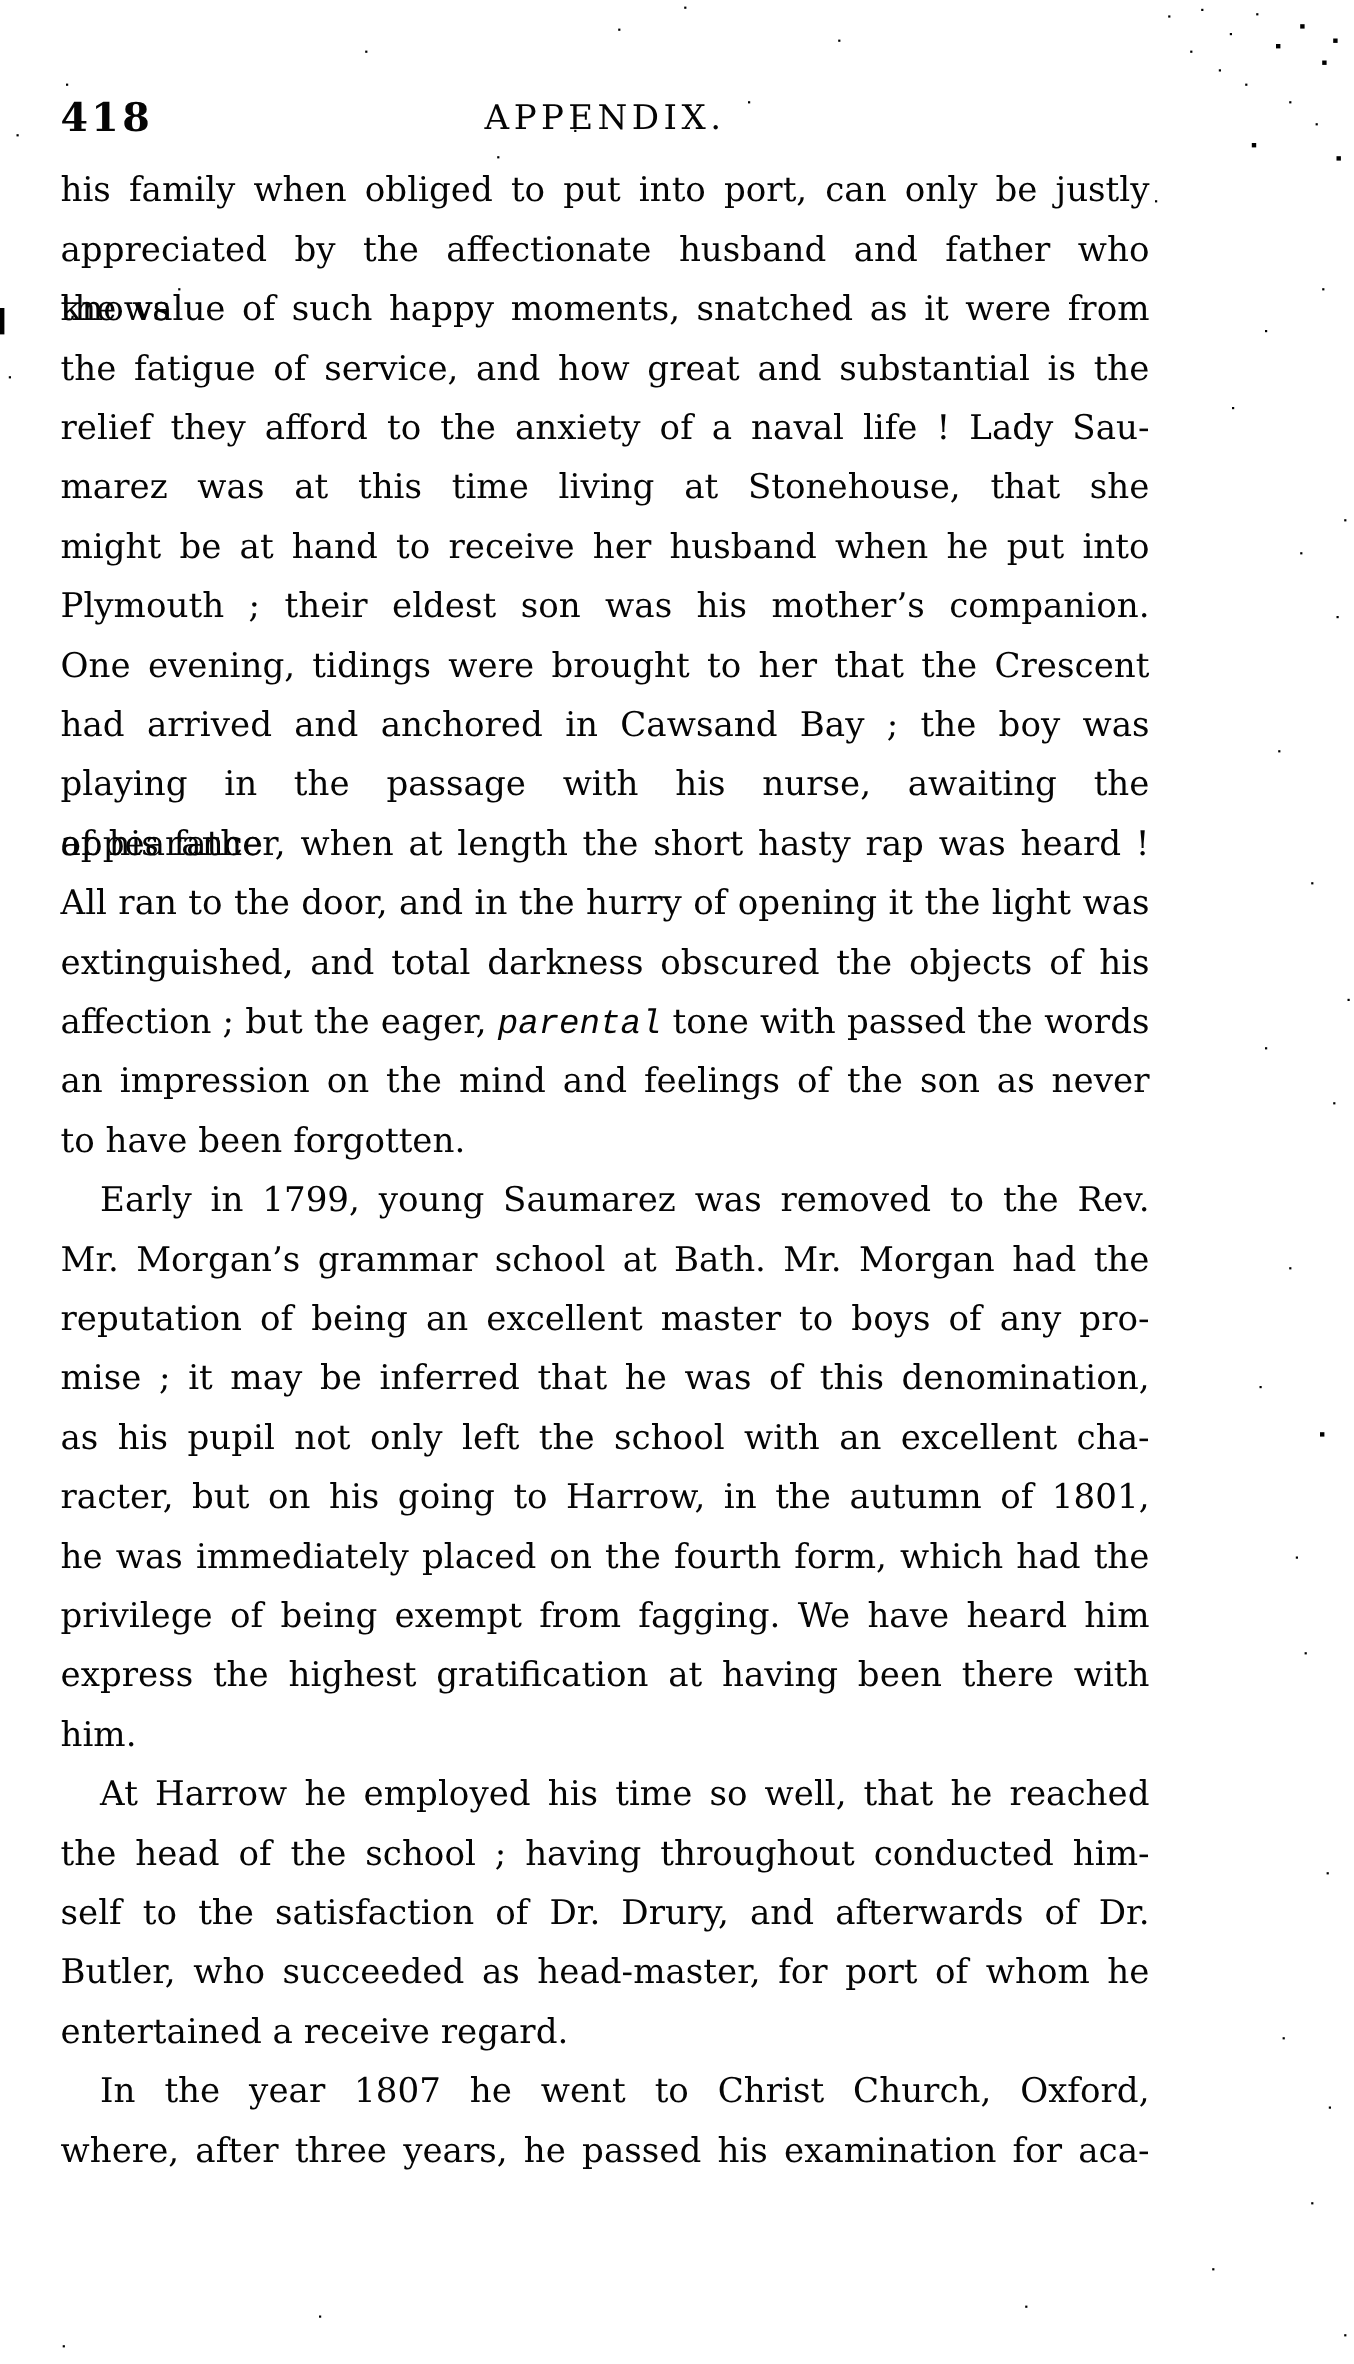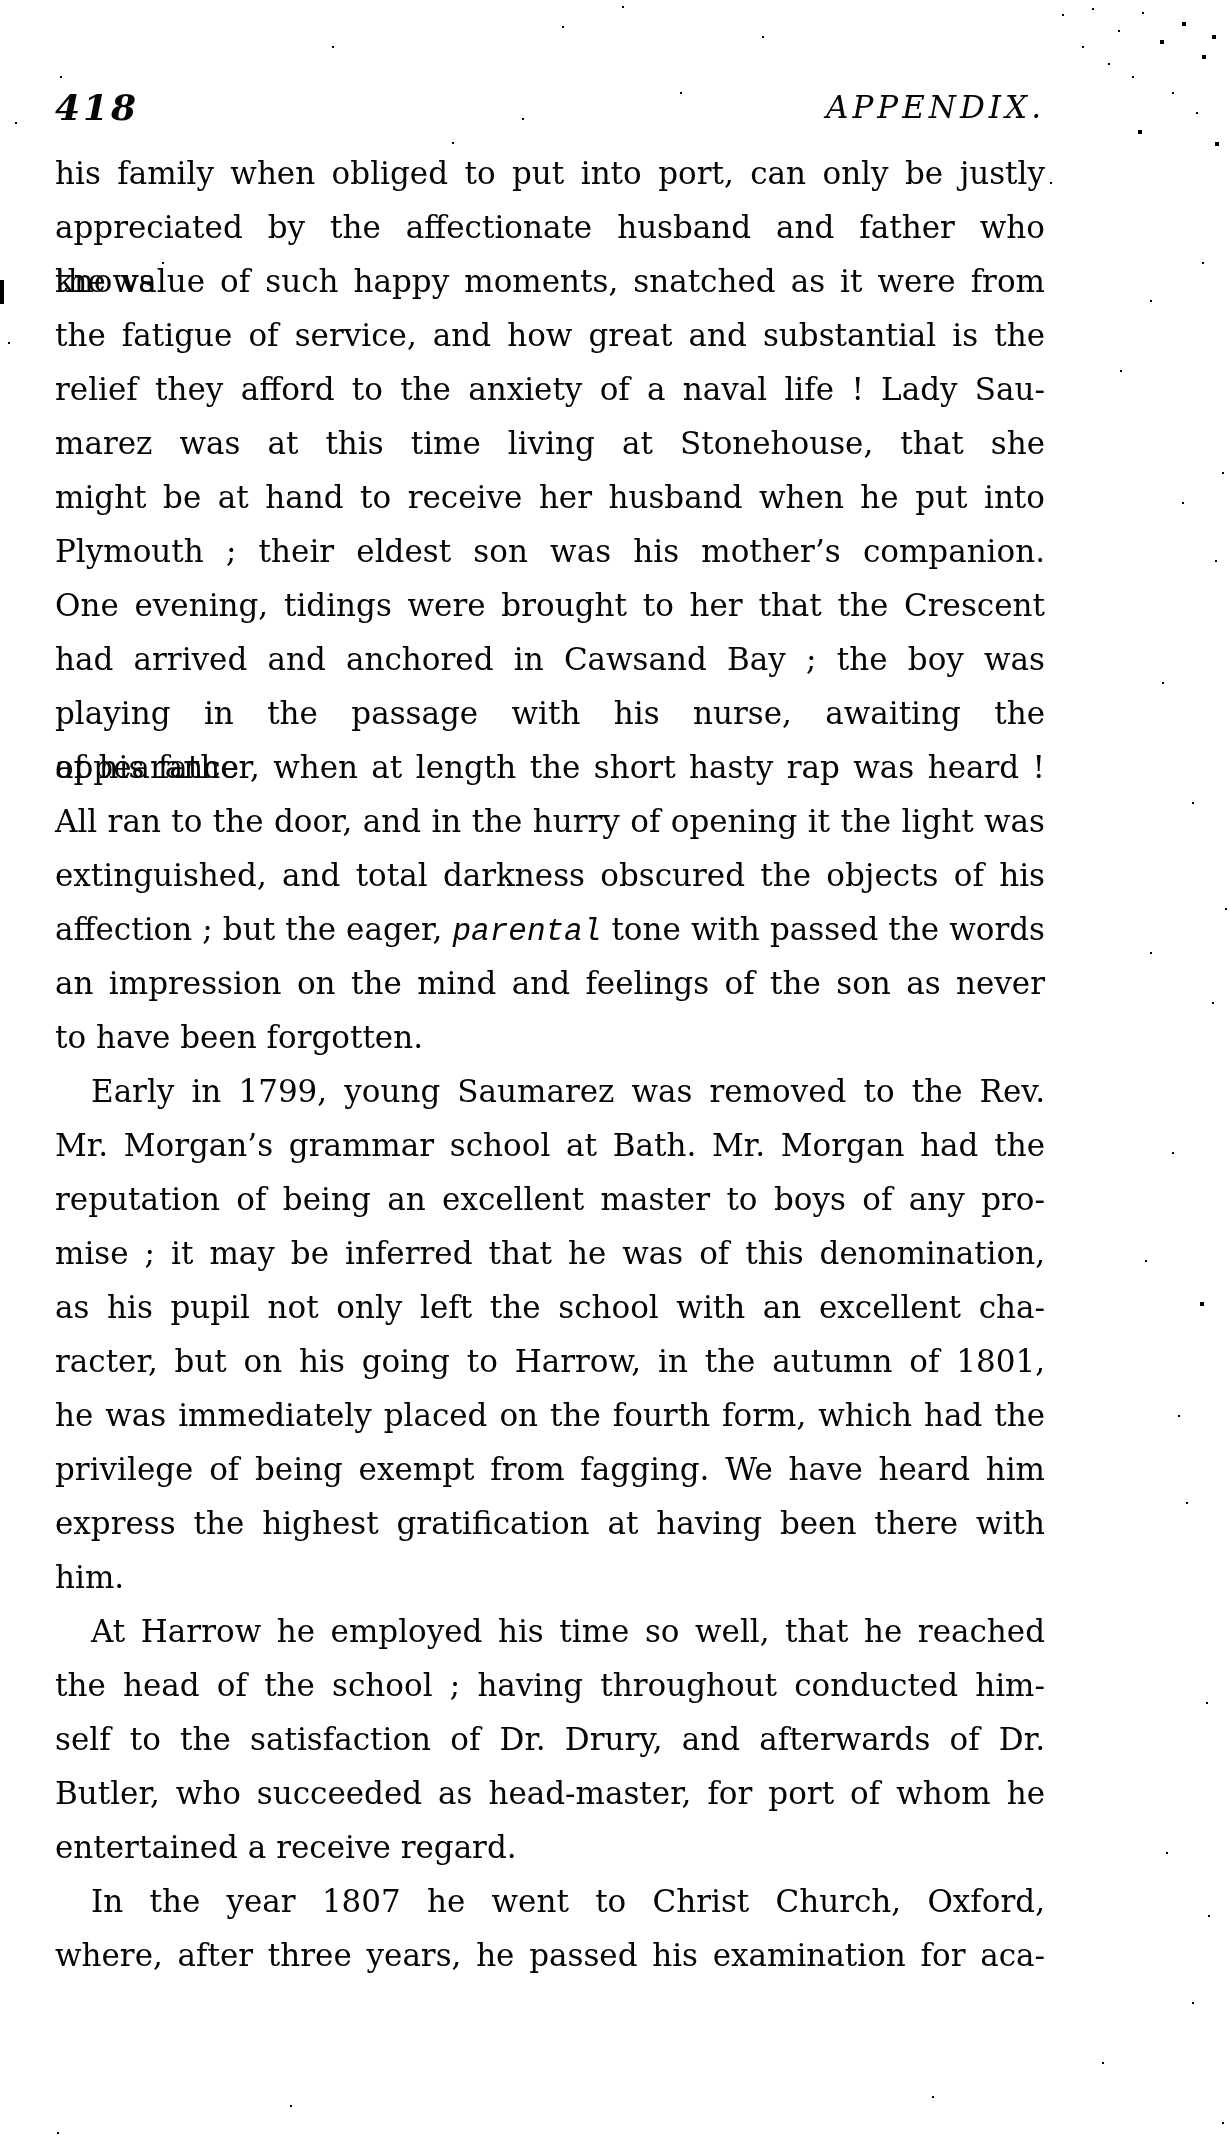--- a/index.html
+++ b/index.html
@@ -20,36 +20,35 @@
     inset: 0;
     background: #ffffff;
   }
   
   .page-header {
     position: absolute;
     top: 86px;
     left: 55px;
     width: 990px;
     height: 46px;
-    font-style: italic;
   }
   .page-number {
     position: absolute;
     left: 0;
     top: 0;
     font-size: 36px;
     font-weight: bold;
     letter-spacing: 3px;
   }
   .running-title {
     position: absolute;
     left: 0;
     right: 0;
     top: 3px;
-    text-align: right;
+    text-align: center;
     font-size: 31px;
     letter-spacing: 4px;
   }
   
   .page-body {
     position: absolute;
     top: 146px;
     left: 55px;
     width: 990px;
   }

